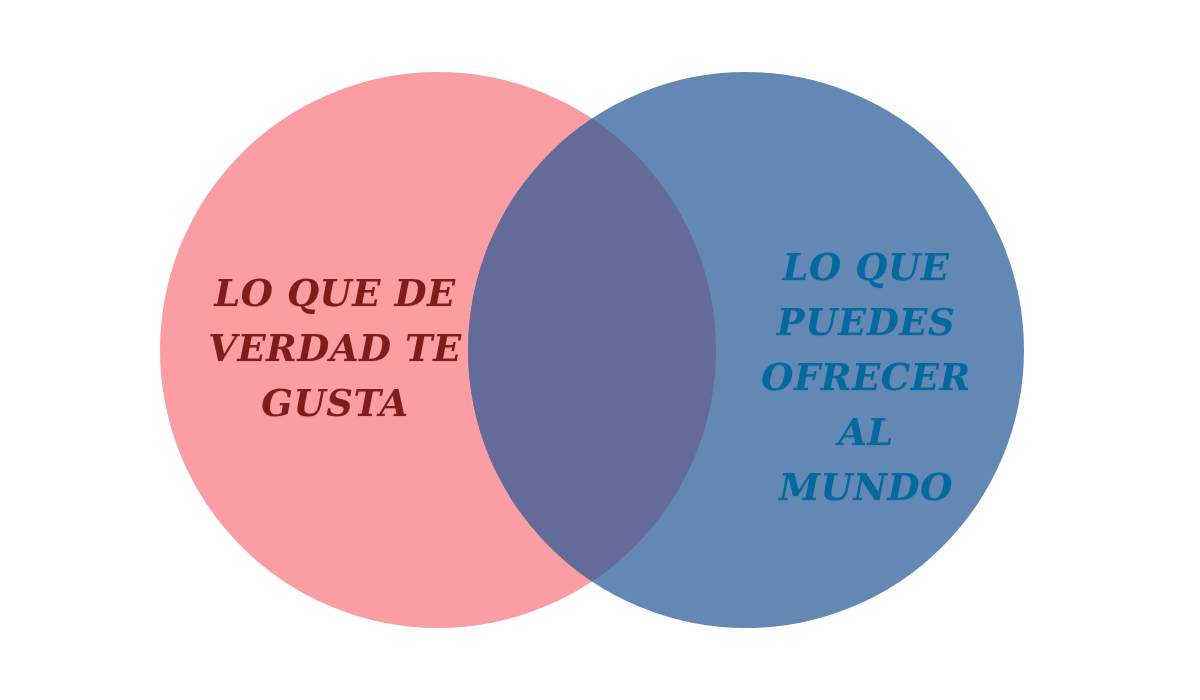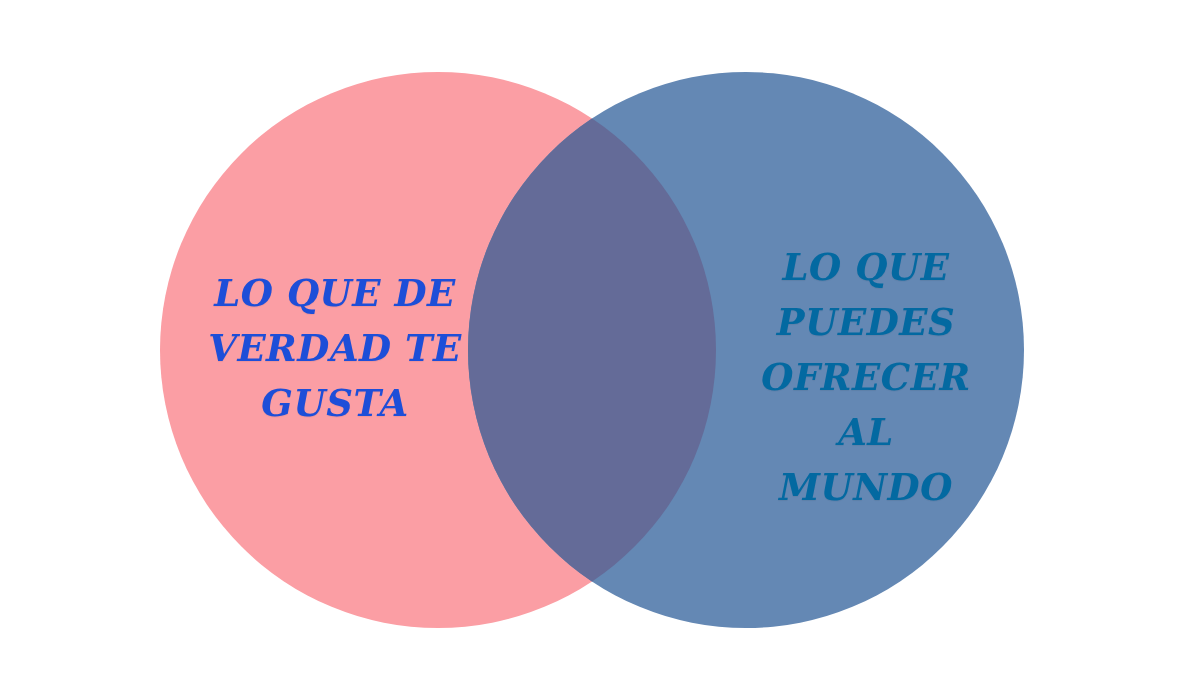--- a/index.html
+++ b/index.html
@@ -84,21 +84,21 @@
       </clipPath>
     </defs>
     <circle id="circle-left" cx="438" cy="350" r="278" fill="#fb9ea4"></circle>
     <circle id="circle-right" cx="746" cy="350" r="278" fill="#6488b4"></circle>
     <g clip-path="url(#clip-left)">
       <circle id="circle-intersection" cx="746" cy="350" r="278" fill="#646b98"></circle>
     </g>
   </svg>
 
   <div class="label-layer">
-    <div class="side-label" id="left-label" style="color: #1d4ed8;">LO QUE DE
+    <div class="side-label" id="left-label" style="color: #7f1d1d;">LO QUE DE
 VERDAD TE
 GUSTA</div>
 
     <div class="side-label" id="right-label" style="color: #0369a1;">LO QUE
 PUEDES
 OFRECER AL
 MUNDO</div>
 
   </div>
 

